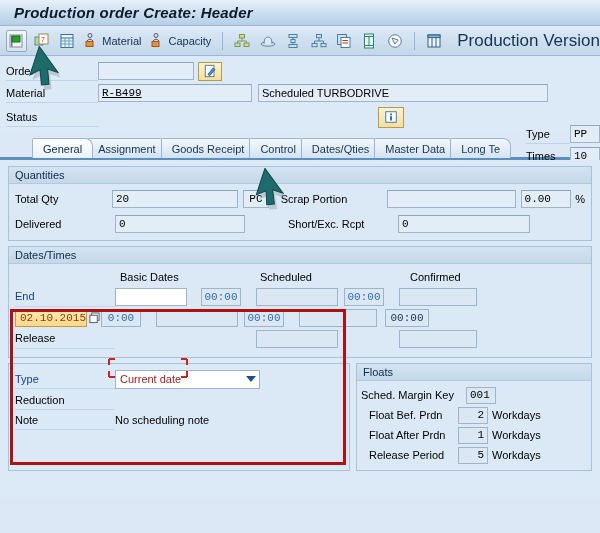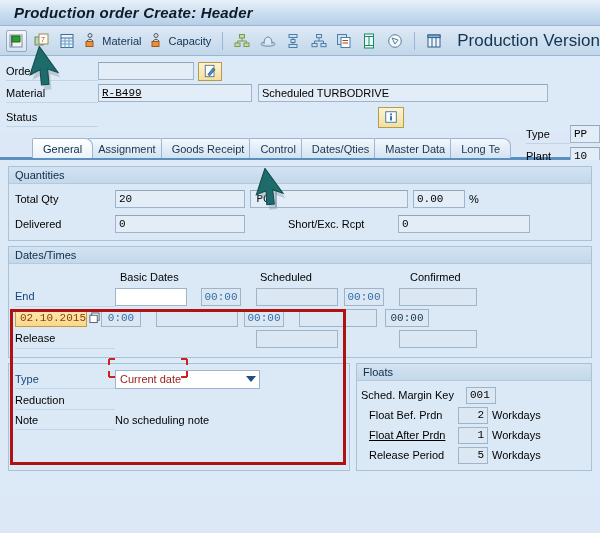--- a/index.html
+++ b/index.html
@@ -352,21 +352,21 @@
       <span class="rlabel">Type</span>
       <span class="inp mono" style="width:30px;">PP</span>
     </span>
   </div>
 
   <div class="hrow">
     <span class="hlabel">Material</span>
     <span class="inp mono underlinetext" style="width:154px;">R-B499</span>
     <span class="inp" style="width:290px;margin-left:6px;">Scheduled TURBODRIVE</span>
     <span class="rightpair" style="top:90px;">
-      <span class="rlabel">Plant</span>
+      <span class="rlabel">Times</span>
       <span class="inp mono" style="width:30px;">10</span>
     </span>
   </div>
 
   <div class="hrow" style="height:26px;">
     <span class="hlabel">Status</span>
     <span style="width:280px;height:20px;display:inline-block;"></span>
     <span class="icon-btn" style="height:21px;width:26px;margin-left:0;">
       <svg width="14" height="14" viewBox="0 0 16 16">
         <rect x="2" y="2" width="12" height="12" fill="#ffffff" stroke="#2f6ea8"></rect>
@@ -405,20 +405,21 @@
 <div class="content">
 
   <div class="group">
     <div class="group-title">Quantities</div>
     <div class="group-body">
 
       <div class="frow">
         <span class="flabel" style="width:100px;">Total Qty</span>
         <span class="inp mono" style="width:130px;">20</span>
         <span class="inp mono" style="width:26px;margin-left:5px;justify-content:center;">PC</span>
+        <span class="flabel" style="width:110px;margin-left:12px;">Scrap Portion</span>
         <span class="inp mono" style="width:132px;"></span>
         <span class="inp mono" style="width:52px;margin-left:5px;">0.00</span>
         <span class="statictext" style="margin-left:4px;">%</span>
       </div>
 
       <div class="frow" style="margin-top:3px;">
         <span class="flabel" style="width:100px;">Delivered</span>
         <span class="inp mono" style="width:130px;">0</span>
         <span style="width:31px;"></span>
         <span class="flabel" style="width:110px;margin-left:12px;">Short/Exc. Rcpt</span>
@@ -506,21 +507,21 @@
           <span class="numfld left" style="width:30px;">001</span>
         </div>
 
         <div class="frow" style="height:20px;">
           <span class="flabel" style="width:97px;padding-left:8px;">Float Bef. Prdn</span>
           <span class="numfld" style="width:30px;">2</span>
           <span class="statictext" style="margin-left:4px;">Workdays</span>
         </div>
 
         <div class="frow" style="height:20px;">
-          <span class="flabel" style="width:97px;padding-left:8px;text-decoration:underline;">Float After Prdn</span>
+          <span class="flabel" style="width:97px;padding-left:8px;">Float After Prdn</span>
           <span class="numfld" style="width:30px;">1</span>
           <span class="statictext" style="margin-left:4px;">Workdays</span>
         </div>
 
         <div class="frow" style="height:20px;">
           <span class="flabel" style="width:97px;padding-left:8px;">Release Period</span>
           <span class="numfld" style="width:30px;">5</span>
           <span class="statictext" style="margin-left:4px;">Workdays</span>
         </div>
 

